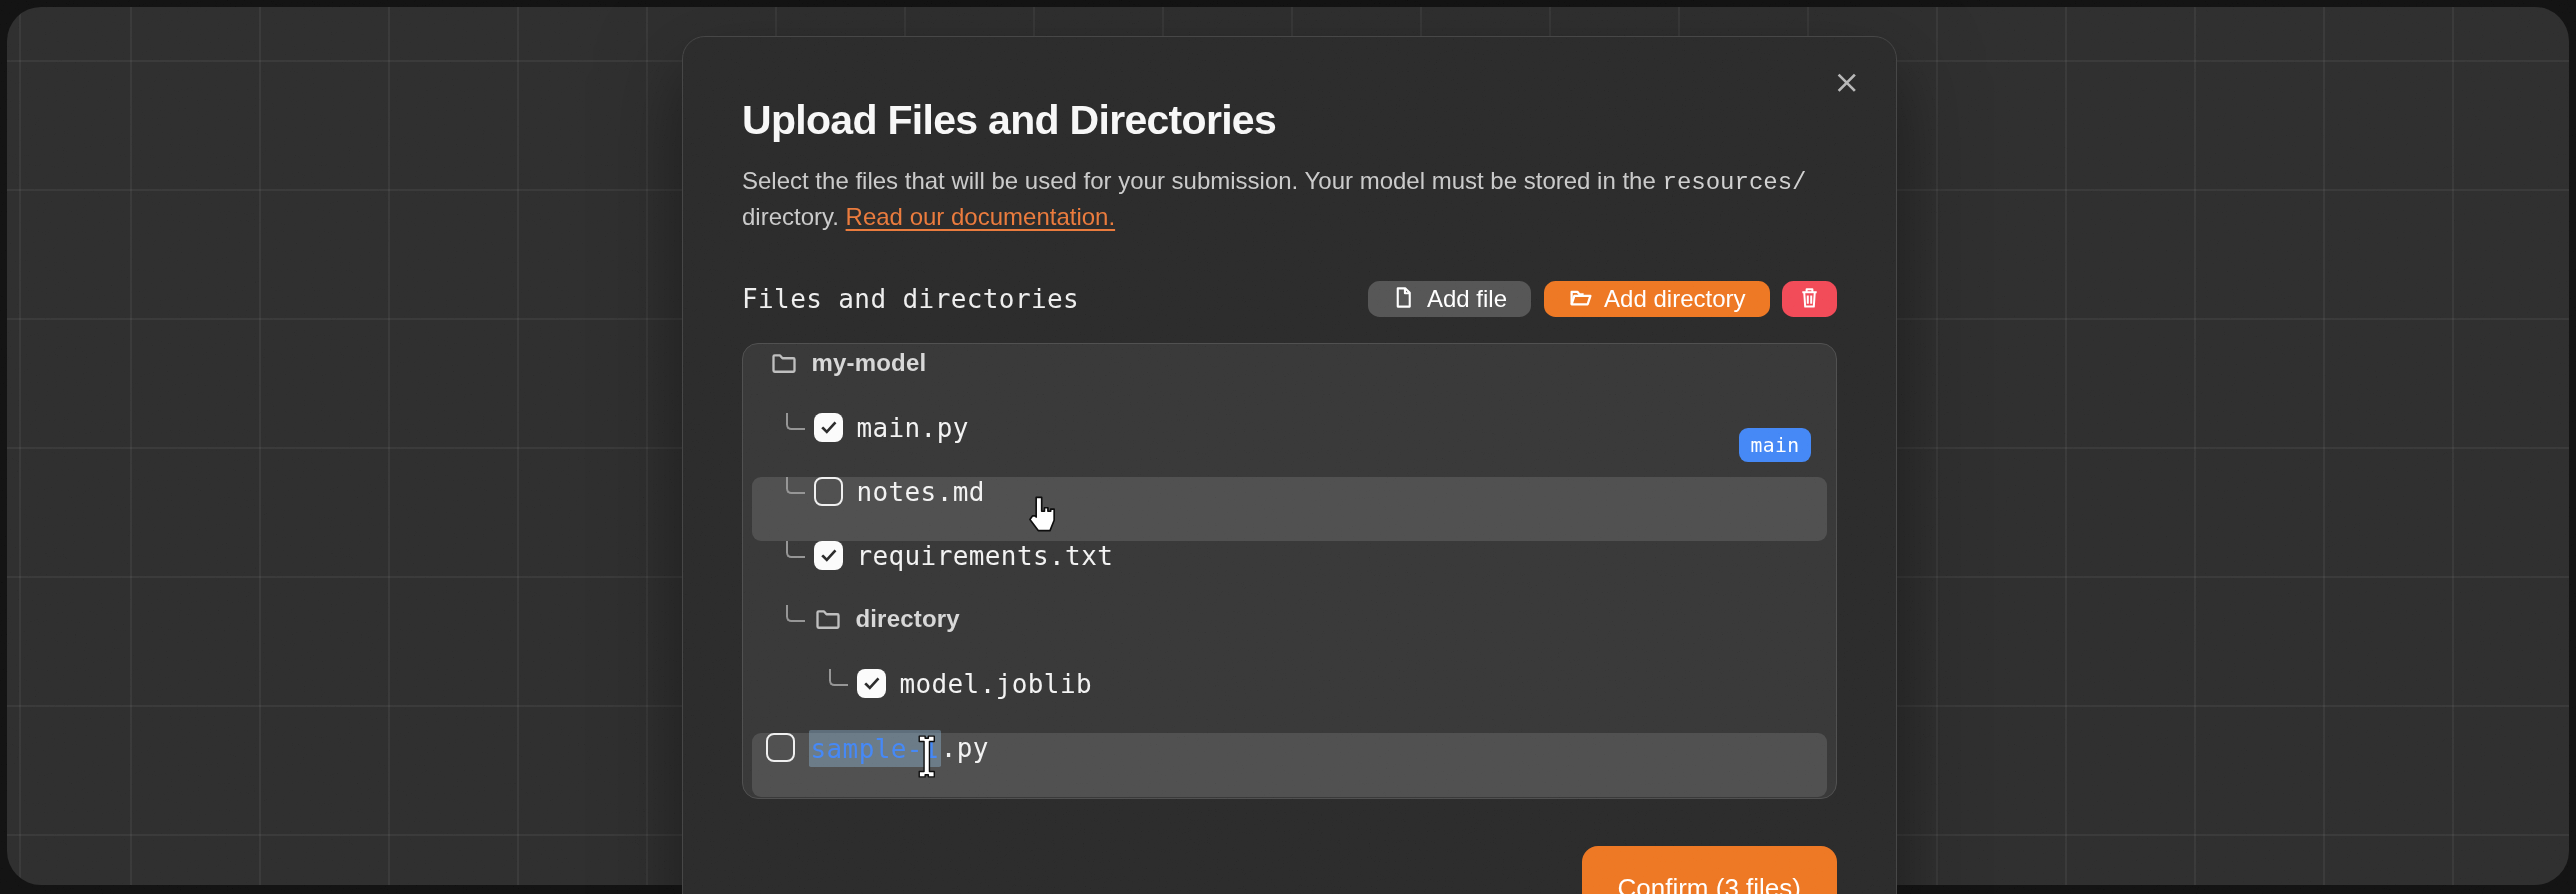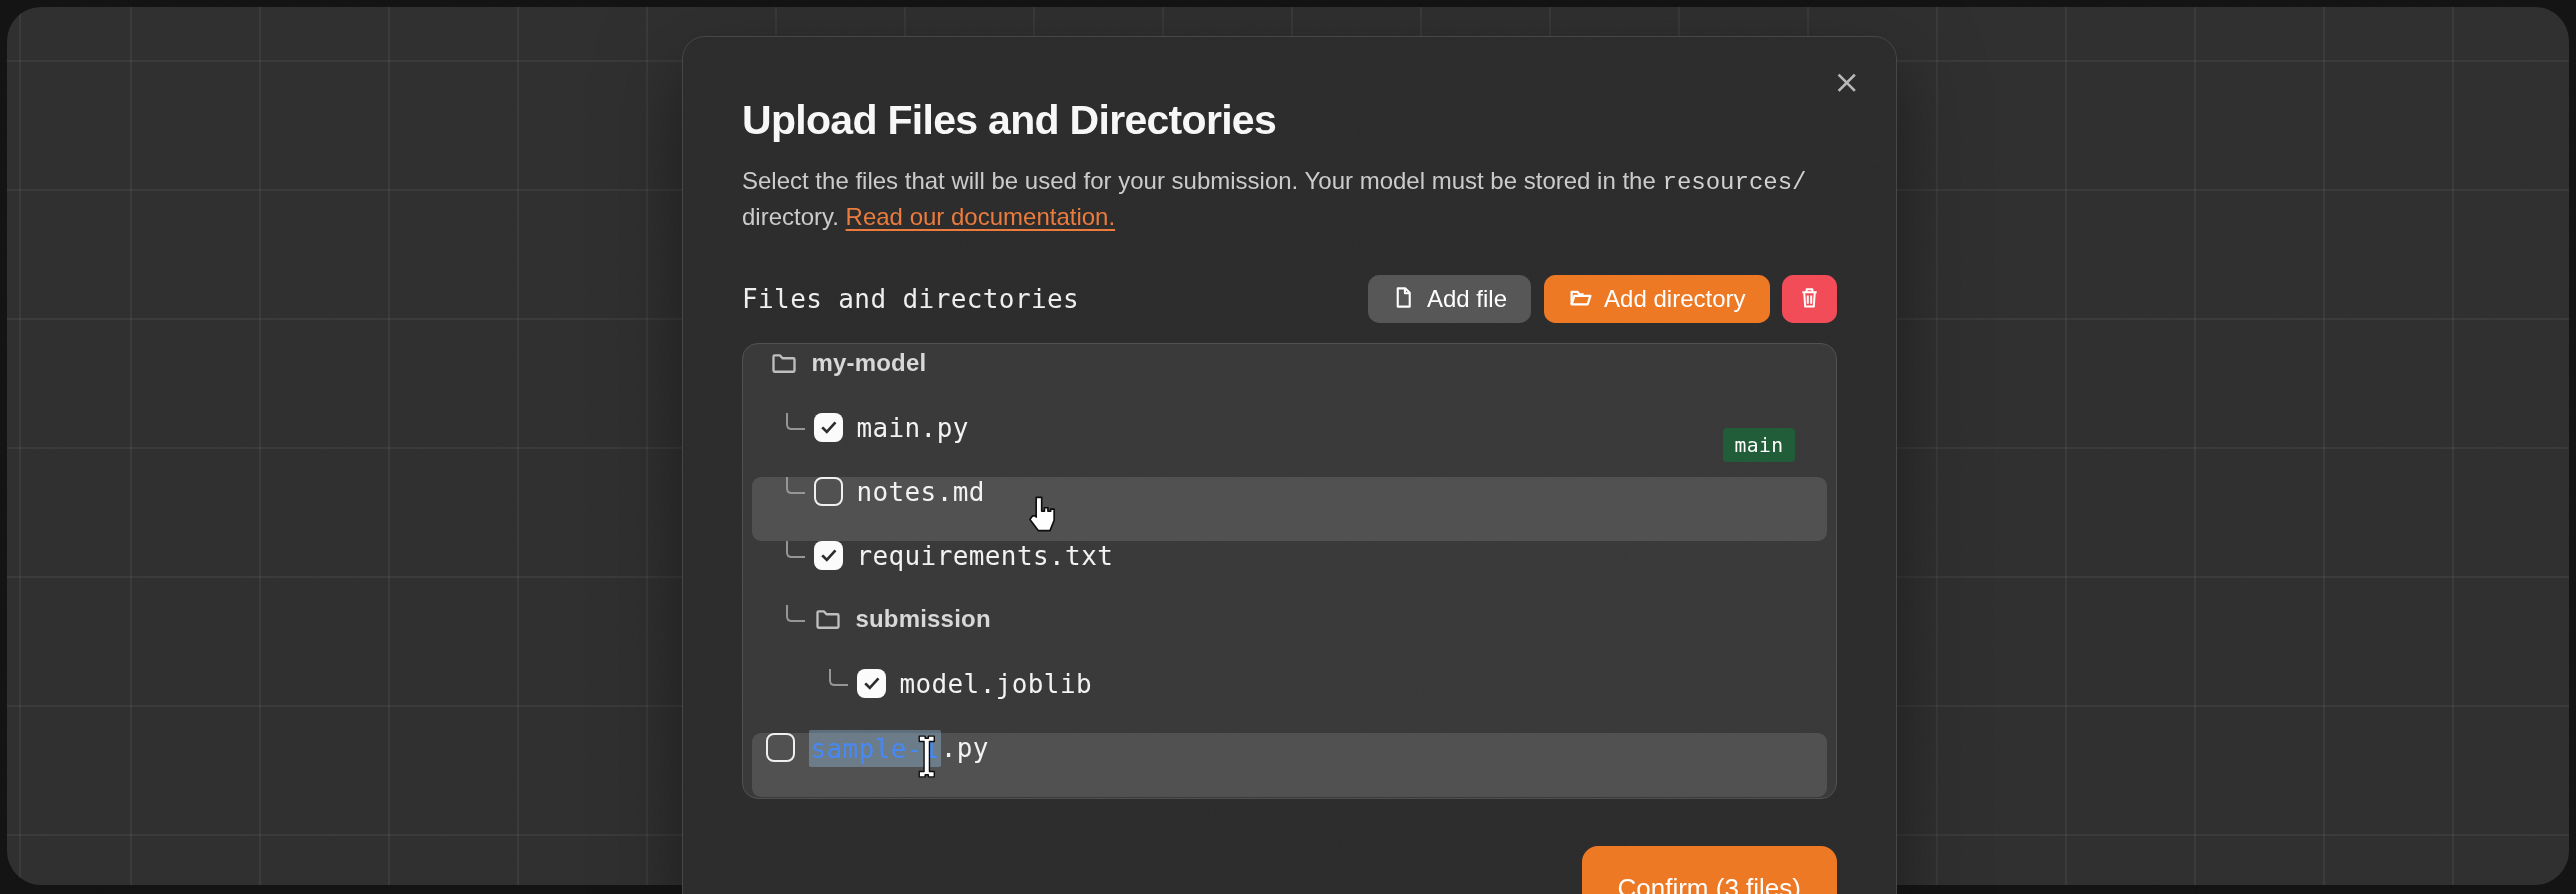--- a/index.html
+++ b/index.html
@@ -27,21 +27,21 @@
   .modal-desc{position:absolute;left:59px;top:127px;width:1107px;font-size:24px;
               line-height:34px;color:#c8c8c8;margin:0;}
   .modal-desc .code{font-family:Liberation Mono, monospace;font-size:24px;color:#cfcfcf;}
   .doc-link{color:#ea7432;text-decoration:underline;text-underline-offset:3.6px;}
 
   
   .toolbar{position:absolute;left:59px;right:59px;top:236px;height:52px;display:flex;
            align-items:center;}
   .toolbar-label{font-size:26px;color:#ededed;letter-spacing:0.4px;}
   .toolbar-buttons{margin-left:auto;display:flex;align-items:center;gap:12.5px;}
-  .btn{display:flex;align-items:center;gap:11.6px;height:48px;border:none;border-radius:11.6px;
+  .btn{display:flex;align-items:center;gap:11.6px;height:36px;border:none;border-radius:11.6px;
        font-family:"Liberation Sans",sans-serif;font-size:24px;color:#ffffff;cursor:pointer;
        padding:0 24px;line-height:1;}
   .btn-gray{background:#4d4d4d;}
   .btn-orange{background:#ee7118;}
   .btn-red{background:#f2414f;width:55px;padding:0;justify-content:center;}
 
   
   .tree{position:absolute;left:59px;right:59px;top:306px;height:456px;background:#2e2e2e;
         border:1.8px solid #474747;border-radius:16px;box-sizing:border-box;padding:5.4px 9px;}
   .tree-row{position:relative;height:64px;display:flex;align-items:flex-start;border-radius:9px;
@@ -53,22 +53,22 @@
   .indent-edit{padding-left:14.3px;}
   .connector{width:17px;height:15px;border-left:2.7px solid #909090;border-bottom:2.7px solid #909090;
              border-bottom-left-radius:5.4px;margin-right:9px;margin-bottom:10.7px;flex:none;}
   .checkbox{width:29px;height:29px;border-radius:8px;flex:none;margin-right:13.4px;display:flex;
             align-items:center;justify-content:center;cursor:pointer;box-sizing:border-box;}
   .checkbox.checked{background:#fbfbfb;}
   .checkbox.unchecked{border:2.7px solid #efefef;background:transparent;}
   .folder-icon{width:28px;height:28px;flex:none;margin-right:13.4px;}
   .file-label{font-size:26px;color:#f2f2f2;letter-spacing:0.4px;}
   .folder-label{font-size:24px;font-weight:700;color:#d6d6d6;letter-spacing:0.2px;}
-  .badge{position:absolute;right:32px;top:50%;transform:translateY(-50%);background:#14532d;
-         color:#ffffff;font-size:19.7px;padding:5.4px 11.6px;border-radius:4px;letter-spacing:0.4px;}
+  .badge{position:absolute;right:16px;top:50%;transform:translateY(-50%);background:#3b82f6;
+         color:#ffffff;font-size:19.7px;padding:5.4px 11.6px;border-radius:9px;letter-spacing:0.4px;}
   .rename{font-size:26px;letter-spacing:0.4px;}
   .rename .sel{background:rgba(133,170,200,0.45);color:#3b82f6;padding:3.6px 1.8px;border-radius:1.8px;}
   .rename .tail{color:#f2f2f2;}
 
   
   .confirm-btn{position:absolute;right:59px;top:809px;height:84px;min-width:238px;
                background:#ee7118;color:#ffffff;border:none;border-radius:16px;font-size:26px;
                font-family:"Liberation Sans",sans-serif;padding:0 36px;cursor:pointer;}
 
   
@@ -173,21 +173,21 @@
         <span class="file-label mono">requirements.txt</span>
       </div>
 
       <div class="tree-row indent-1">
         <span class="connector"></span>
         <span class="folder-icon">
           <svg width="28" height="28" viewBox="0 0 24 24" fill="none" stroke="#bcbcbc" stroke-width="2" stroke-linejoin="round">
               <path d="M3 18.5v-12c0-.6.4-1 1-1h4.6l2.1 2.4H20c.6 0 1 .4 1 1v9.6c0 .6-.4 1-1 1H4c-.6 0-1-.4-1-1z"></path>
             </svg>
         </span>
-        <span class="folder-label">submission</span>
+        <span class="folder-label">directory</span>
       </div>
 
       <div class="tree-row indent-2">
         <span class="connector"></span>
         <span class="checkbox checked">
           <svg width="19.7" height="19.7" viewBox="0 0 24 24" fill="none">
               <path d="M5 12.5l4.5 4.5L19 6.5" stroke="#202020" stroke-width="3.2" stroke-linecap="square"></path>
             </svg>
         </span>
         <span class="file-label mono">model.joblib</span>

